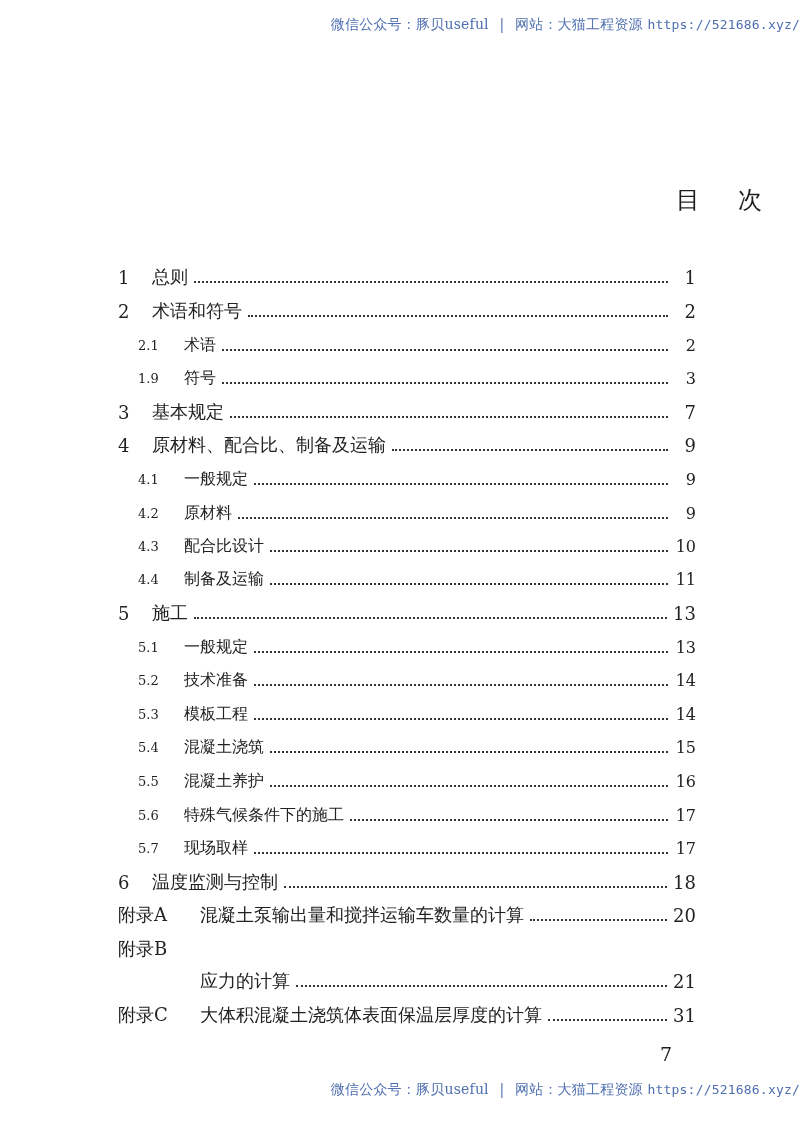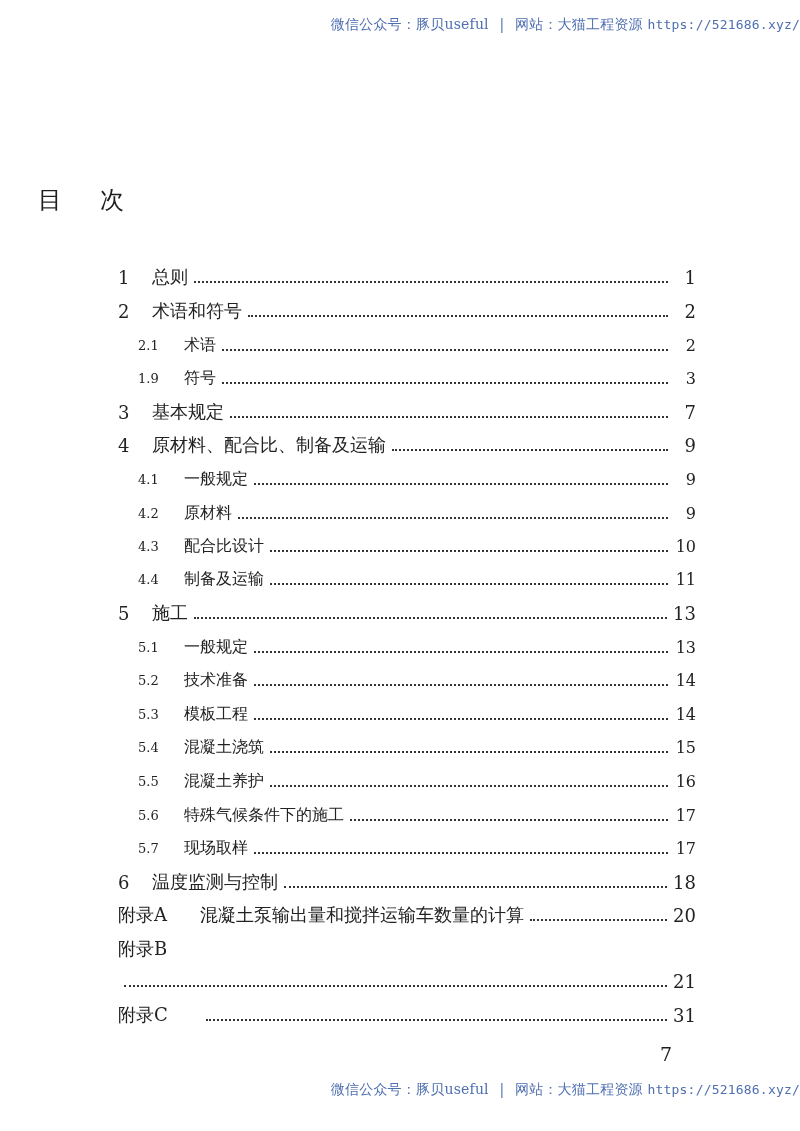--- a/index.html
+++ b/index.html
@@ -28,21 +28,21 @@
     .watermark.top { top: 16px; }
     .watermark.bottom { top: 1081px; }
     .watermark .sep { margin: 0 6px; color: #4f6fb0; }
     .watermark .mono { font-family: "DejaVu Sans Mono", "Liberation Mono", monospace; font-size: 13px; }
 
     .page-title {
       position: absolute;
       top: 184px;
       left: 0;
       width: 800px;
-      text-align: left;
+      text-align: right;
       font-size: 24px;
       letter-spacing: 38px;
       padding-left: 38px;
       box-sizing: border-box;
       color: #1e1e1e;
     }
 
     .toc {
       position: absolute;
       left: 118px;
@@ -249,26 +249,28 @@
     <span class="label">混凝土泵输出量和搅拌运输车数量的计算</span>
     <span class="dots gap-before"></span>
     <span class="page">20</span>
   </div>
 
   <div class="toc-row lvl1 appx" style="top:672px">
     <span class="num">附录B</span>
   </div>
 
   <div class="toc-row lvl1 cont" style="top:704px">
+    <span class="label">应力的计算</span>
     <span class="dots gap-before"></span>
     <span class="page">21</span>
   </div>
 
   <div class="toc-row lvl1 appx" style="top:738px">
     <span class="num">附录C</span>
+    <span class="label">大体积混凝土浇筑体表面保温层厚度的计算</span>
     <span class="dots gap-before"></span>
     <span class="page">31</span>
   </div>
 
 </div>
 
 <div class="page-number">7</div>
 
 <div class="watermark bottom">
   <span>微信公众号：豚贝useful</span>

